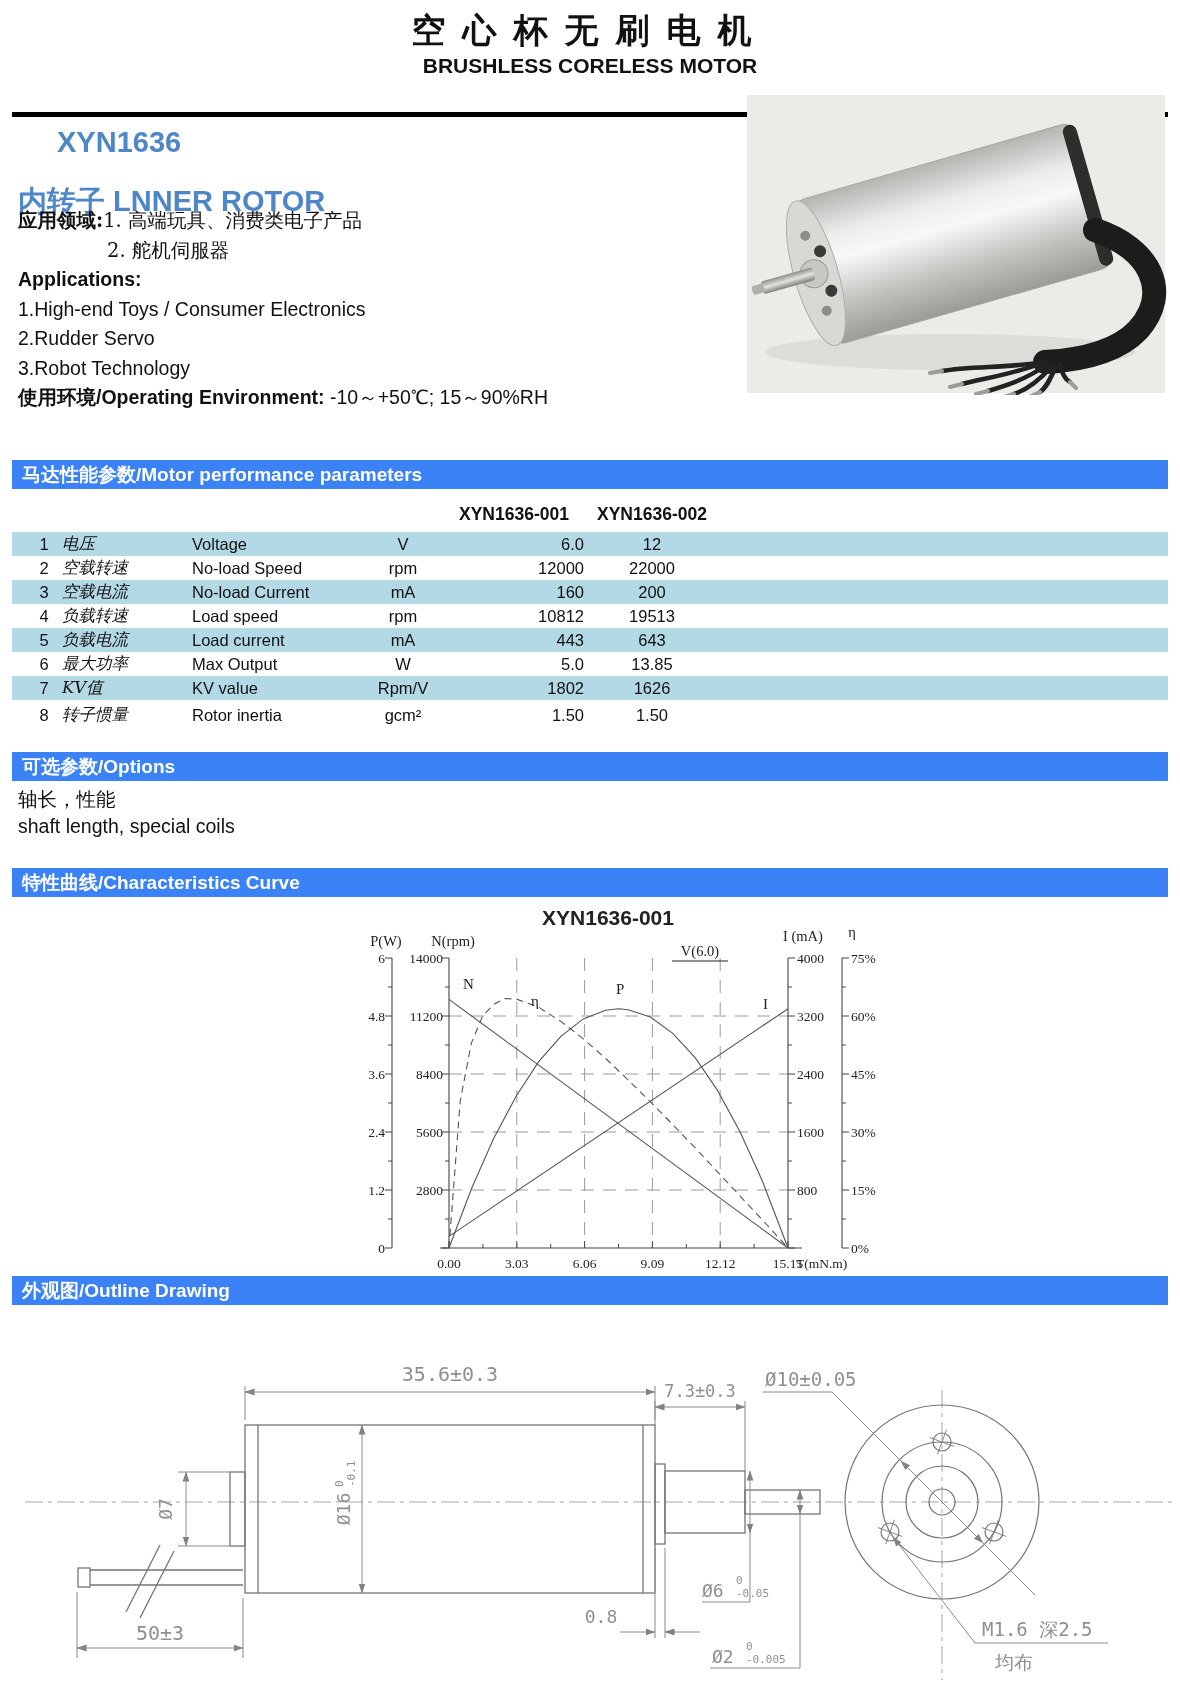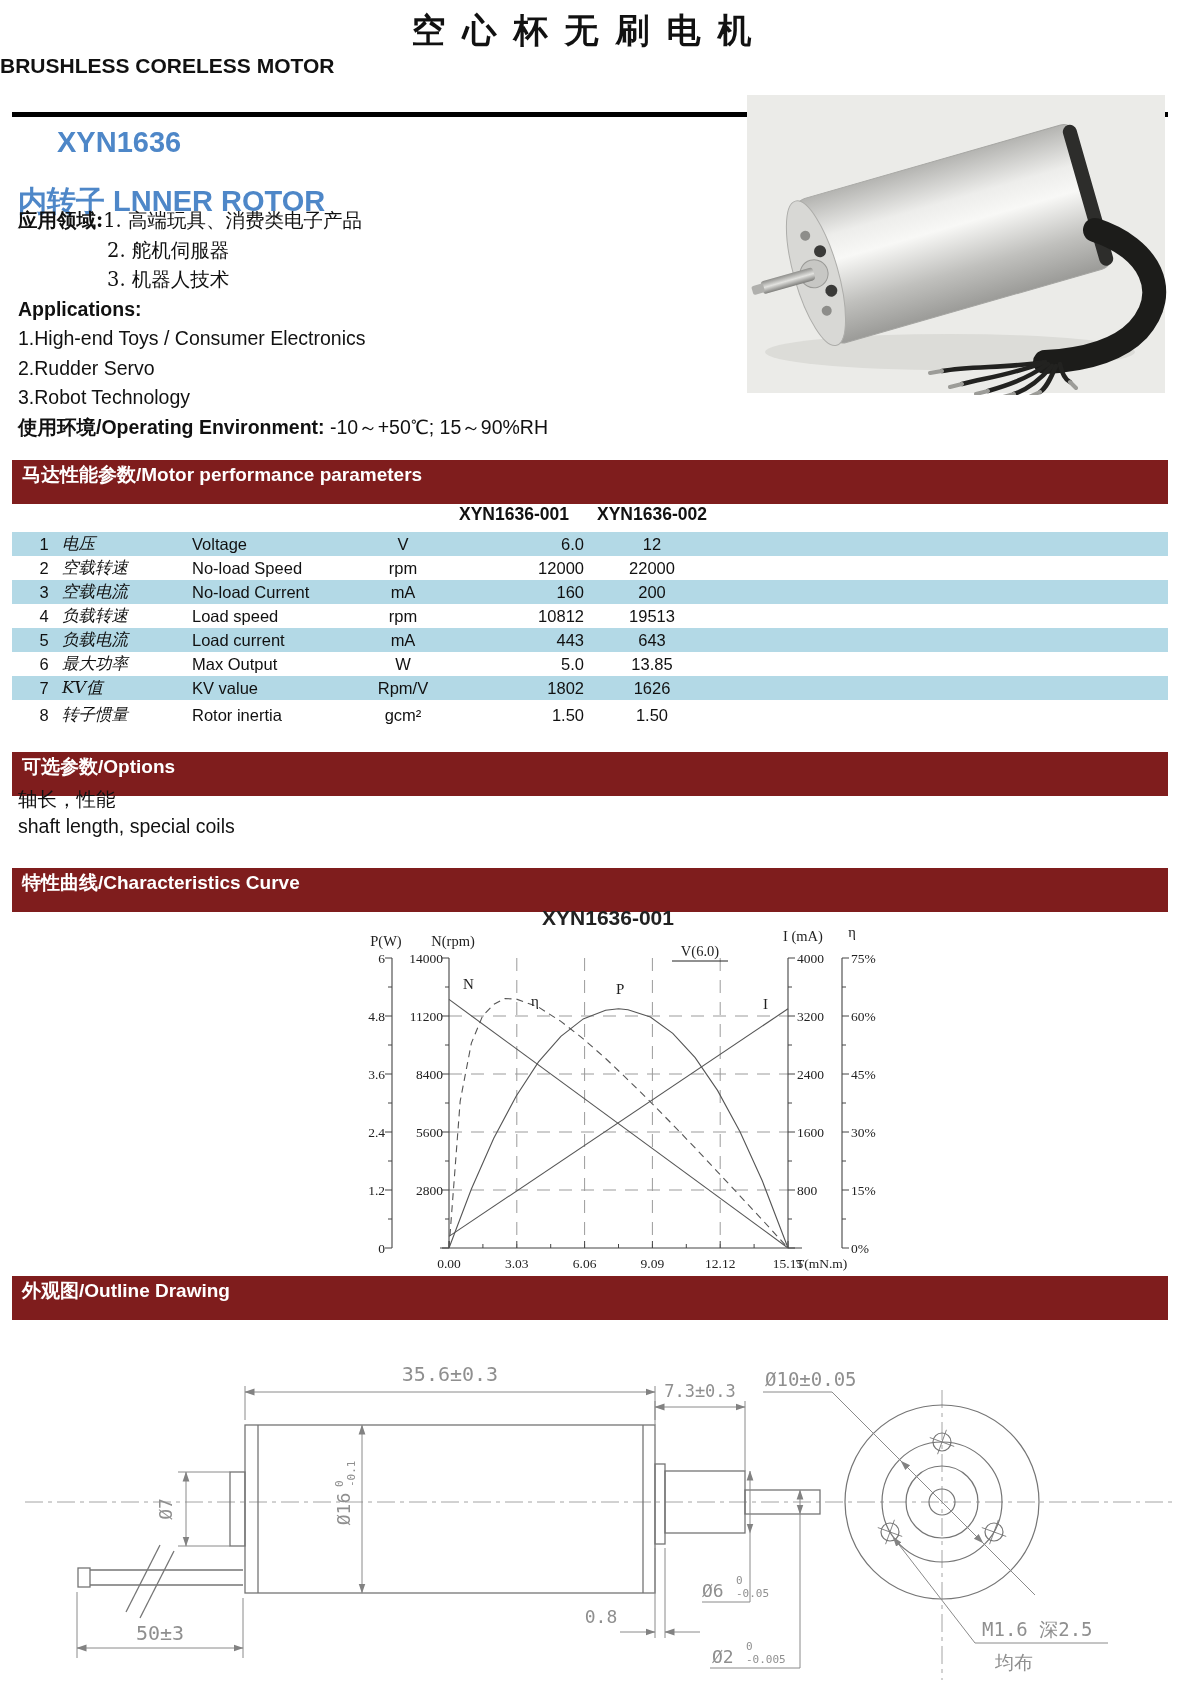--- a/index.html
+++ b/index.html
@@ -1,27 +1,27 @@
 <!DOCTYPE html>
 <html><head>
 <meta charset="utf-8">
 <style>
   html,body{margin:0;padding:0;background:#fff;}
   body{width:1180px;height:1694px;position:relative;font-family:"Liberation Sans",sans-serif;color:#111;overflow:hidden;}
   .abs{position:absolute;}
   .doc-title{top:8px;left:0;width:100%;text-align:center;font-family:"DejaVu Serif",serif;font-weight:bold;font-size:34px;letter-spacing:.5em;}
-  .doc-subtitle{top:54px;left:0;width:100%;text-align:left;font-weight:bold;font-size:21px;}
+  .doc-subtitle{top:54px;left:0;width:100%;text-align:center;font-weight:bold;font-size:21px;}
   .rule{top:112px;left:12px;right:12px;height:5px;background:#000;}
   .model{top:126px;left:18px;font-size:29px;font-weight:bold;color:#4e87c8;margin-left:39px;}
   .model2{top:182px;left:18px;font-size:29px;font-weight:bold;color:#4e87c8;}
   .apps{top:206px;left:18px;font-size:19.5px;line-height:29.5px;width:620px;}
   .apps .cn{font-family:"DejaVu Serif",serif;}
   .apps .indent{padding-left:89px;}
   .apps b{font-weight:bold;}
-  .sbar{position:absolute;left:12px;right:12px;height:44px;background:#7f1d1d;color:#fff;font-weight:bold;font-size:19px;line-height:29px;padding-left:10px;box-sizing:border-box;}
+  .sbar{position:absolute;left:12px;right:12px;height:29px;background:#3b82f6;color:#fff;font-weight:bold;font-size:19px;line-height:29px;padding-left:10px;box-sizing:border-box;}
   .colheads,.prow{display:grid;grid-template-columns:14px 36px 130px 170px 82px 140px 136px auto;align-items:center;position:relative;}
   .colheads{position:absolute;top:500px;left:12px;right:12px;height:28px;font-weight:bold;font-size:17.5px;}
   #param-rows{position:absolute;top:532px;left:12px;right:12px;}
   .prow{height:24px;font-size:16.5px;}
   .prow.blue{background:#b3d9e6;}
   .prow.last{height:30px;}
   .pc.no{grid-column:2;text-align:center;}
   .pc.cn{grid-column:3;font-family:"DejaVu Serif",serif;font-style:italic;}
   .pc.en{grid-column:4;}
   .pc.unit{grid-column:5;text-align:center;}
@@ -40,21 +40,20 @@
 
 <div class="abs doc-title">空心杯无刷电机</div>
 <div class="abs doc-subtitle">BRUSHLESS CORELESS MOTOR</div>
 <div class="abs rule"></div>
 <div class="abs model">XYN1636</div>
 <div class="abs model2">内转子 LNNER ROTOR</div>
 
 <div class="abs apps">
   <div class="cn"><b>应用领域:</b><span>1. 高端玩具、消费类电子产品</span></div>
   <div class="cn indent">2. 舵机伺服器</div>
-  <div class="cn indent">3. 机器人技术</div>
   <div><b>Applications:</b></div>
   <div>1.High-end Toys / Consumer Electronics</div>
   <div>2.Rudder Servo</div>
   <div>3.Robot Technology</div>
   <div><b>使用环境/Operating Environment:</b><span> -10～+50℃; 15～90%RH</span></div>
 </div>
 
 <svg id="photo-svg" viewBox="745 90 422 305" style="left:745px;top:90px;width:422px;height:305px">
   <defs>
     <linearGradient id="mg" x1="0" y1="0" x2="0" y2="1">

